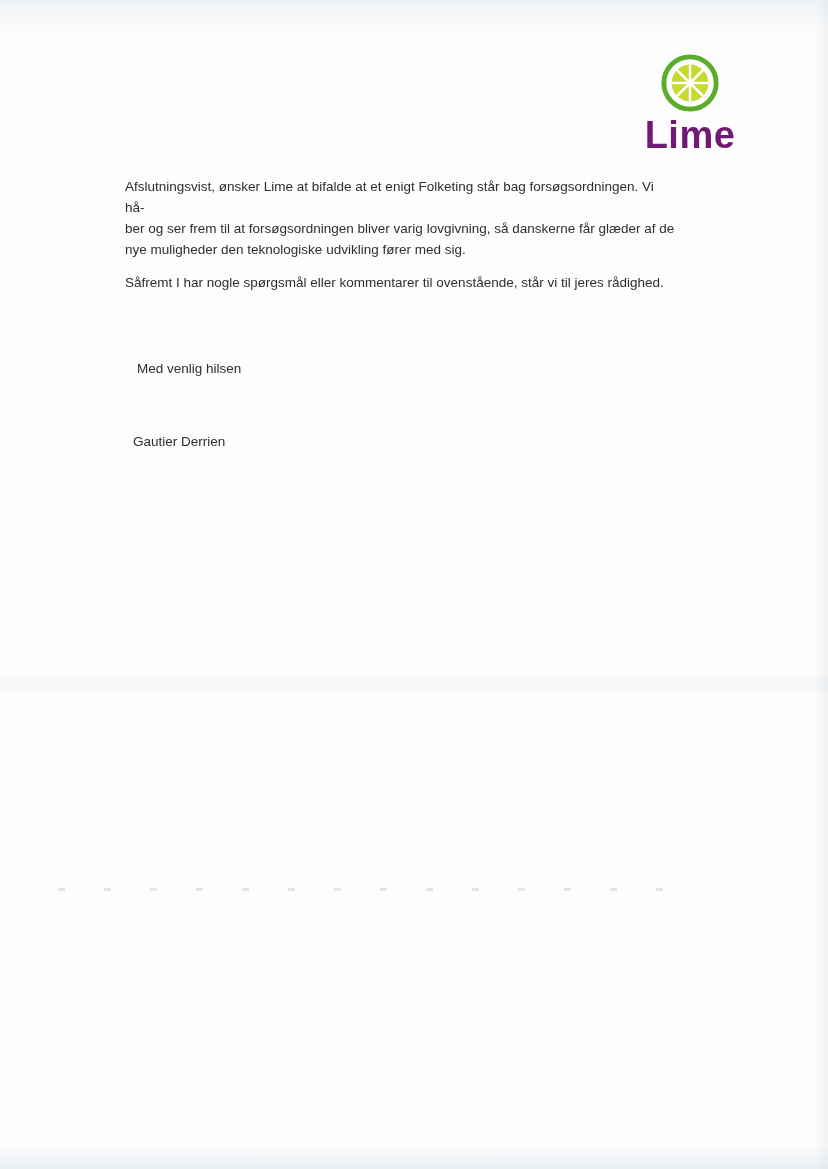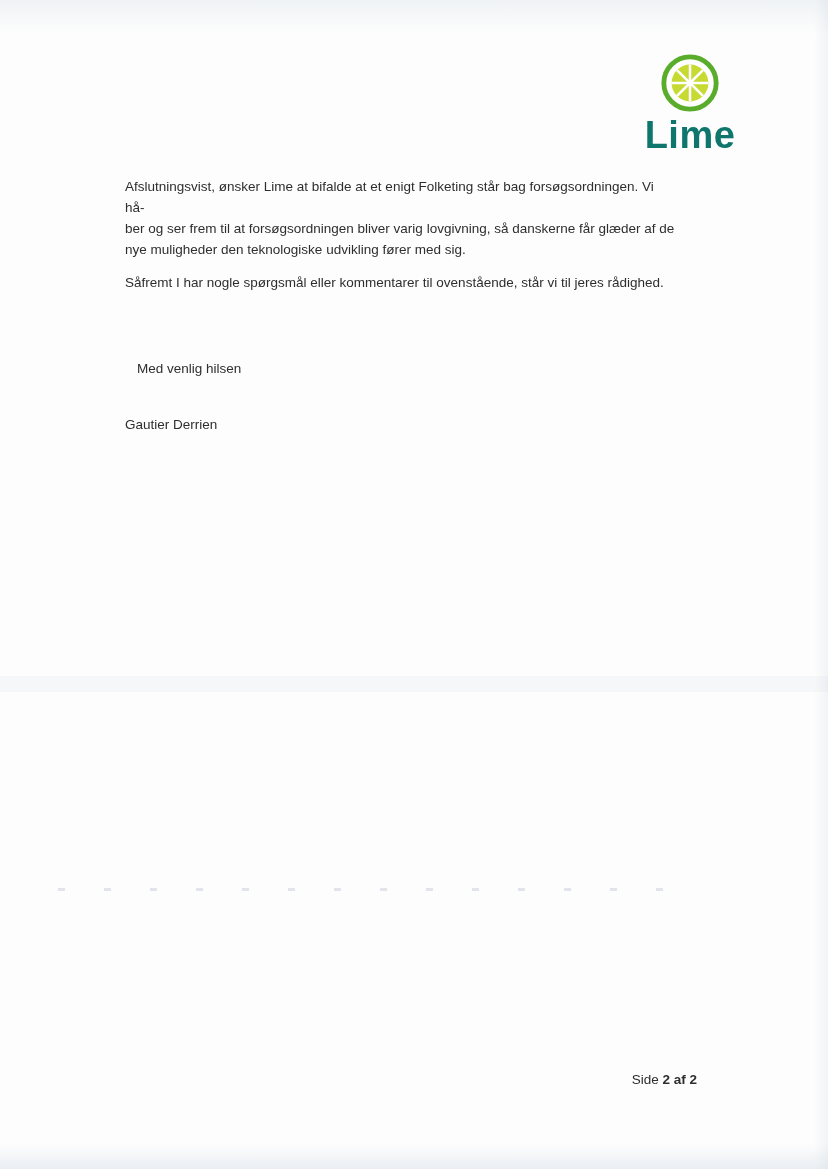--- a/index.html
+++ b/index.html
@@ -68,21 +68,21 @@
   .para {
     position: absolute;
     left: 125px;
     width: 552px;
     font-size: 13.5px;
     line-height: 21px;
   }
   .p1 { top: 176px; }
   .p2 { top: 272px; }
   .closing { top: 358px; margin-left: 12px; }
-  .sig-name { top: 414px; }
+  .sig-name { top: 431px; margin-left: 8px; }
   .sig-title { top: 444px; }
 
   .footer {
     position: absolute;
     top: 1072px;
     left: 0;
     width: 697px;
     text-align: right;
     font-size: 13.5px;
   }
@@ -107,36 +107,32 @@
         <line x1="32" y1="32" x2="45.4" y2="18.6"></line>
         <line x1="32" y1="32" x2="51" y2="32"></line>
         <line x1="32" y1="32" x2="45.4" y2="45.4"></line>
         <line x1="32" y1="32" x2="32" y2="51"></line>
         <line x1="32" y1="32" x2="18.6" y2="45.4"></line>
         <line x1="32" y1="32" x2="13" y2="32"></line>
         <line x1="32" y1="32" x2="18.6" y2="18.6"></line>
       </g>
       <circle cx="32" cy="32" r="2.6" fill="#ffffff"></circle>
     </svg>
-    <div class="logo-word" style="color:#0f766e">Lime</div>
+    <div class="logo-word" style="color:#701a75">Lime</div>
   </div>
 
   <div class="para p1">
     <div>Afslutningsvist, ønsker Lime at bifalde at et enigt Folketing står bag forsøgsordningen. Vi hå-</div>
     <div>ber og ser frem til at forsøgsordningen bliver varig lovgivning, så danskerne får glæder af de</div>
     <div>nye muligheder den teknologiske udvikling fører med sig.</div>
   </div>
 
   <div class="para p2">Såfremt I har nogle spørgsmål eller kommentarer til ovenstående, står vi til jeres rådighed.</div>
 
   <div class="para closing">Med venlig hilsen</div>
 
   <div class="para sig-name">Gautier Derrien</div>
 
 
   <div class="scan-artifact"></div>
 
-  <div class="footer">
-    <span>Side</span>
-    <b>2 af 2</b>
-  </div>
 
 </div>
 
 </body></html>

